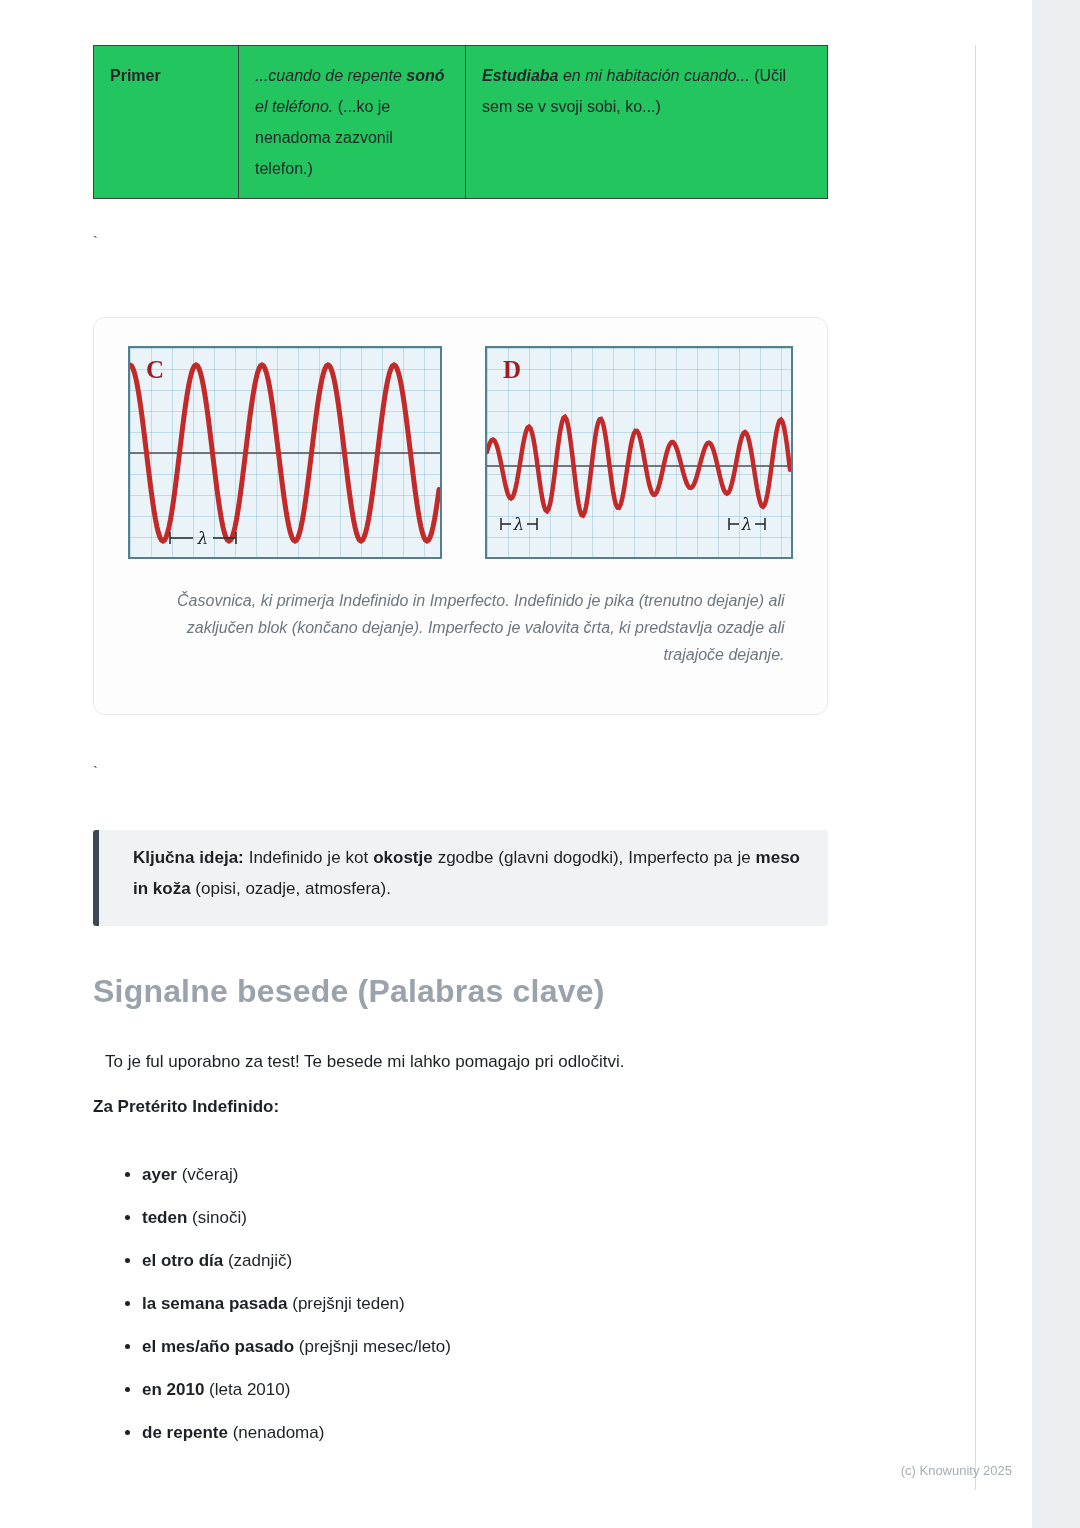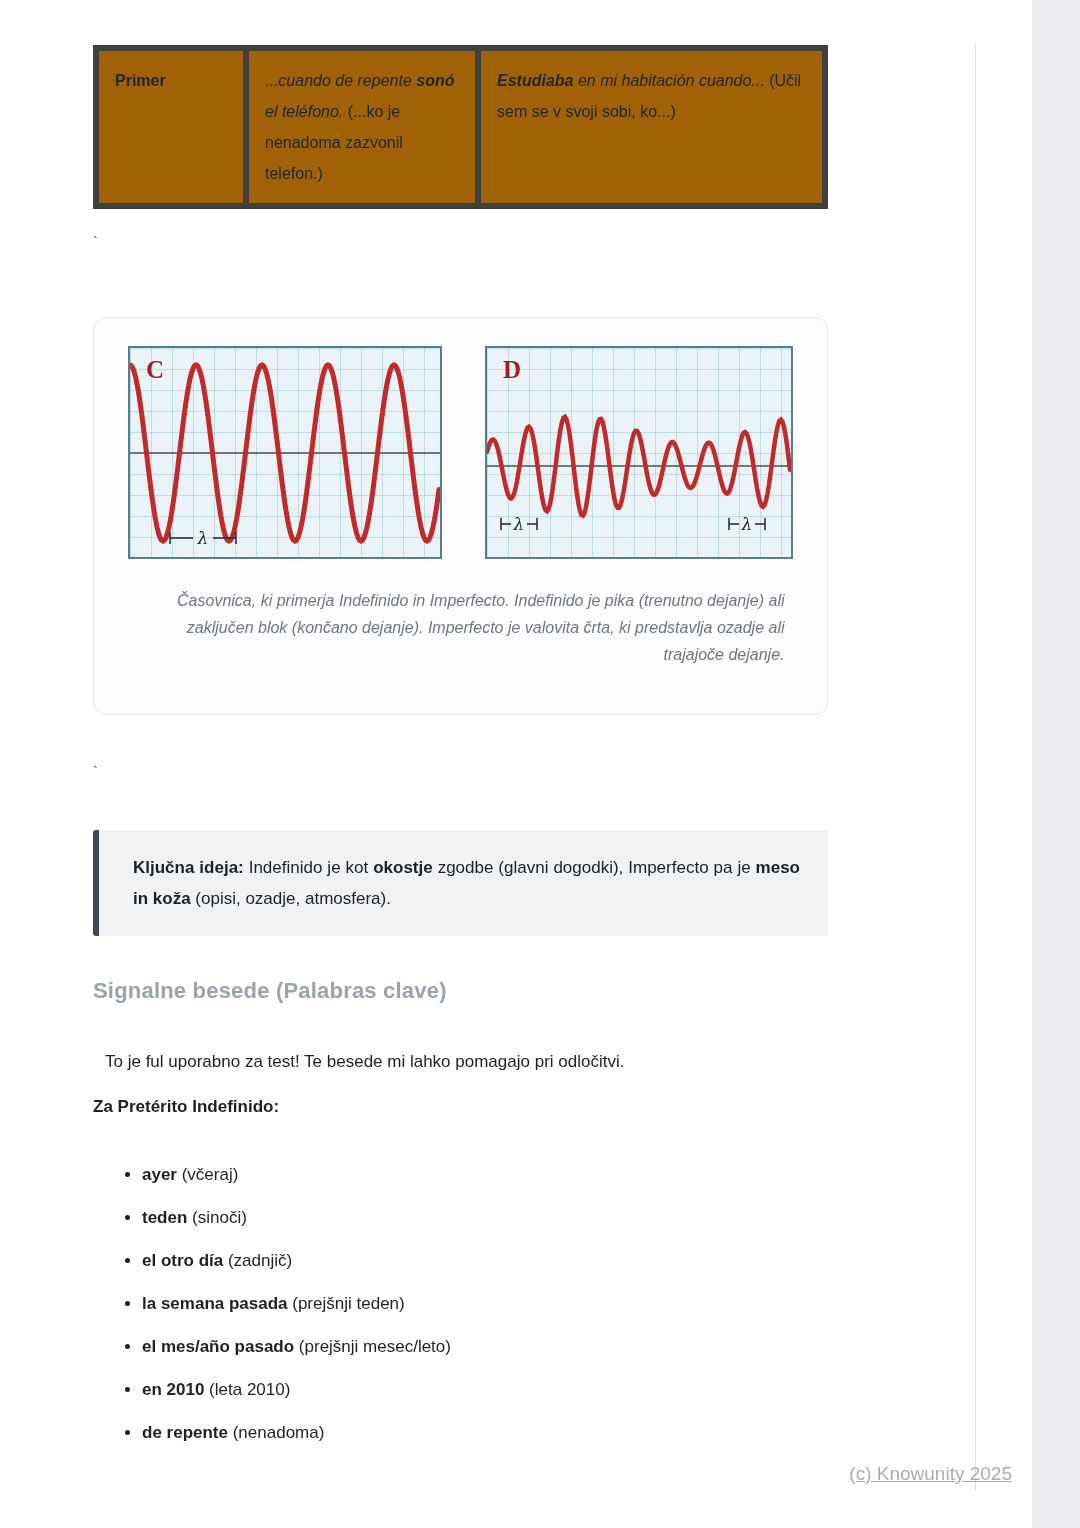--- a/index.html
+++ b/index.html
@@ -11,21 +11,21 @@
   .b  { font-weight:bold; }
   .i  { font-style:italic; }
   .bi { font-weight:bold; font-style:italic; }
 
   
   .right-gutter { position:absolute; left:1032px; top:0; width:48px; height:1528px; background:#eceef1; }
   .edge-line    { position:absolute; left:975px; top:45px; width:1px; height:1445px; background:#d9dcdf; }
 
   
   .example-table { position:absolute; left:93px; top:45px; width:735px; border-collapse:collapse; font-size:16px; line-height:31px; }
-  .example-table td { border:6px solid #404040; vertical-align:top; padding:14px 16px; background:#a16207; }
+  .example-table td { border:1px solid #404040; vertical-align:top; padding:14px 16px; background:#22c55e; }
   td.col-label { width:112px; font-weight:bold; }
   td.col-a { width:194px; }
   td.col-b { }
 
   .tick { position:absolute; left:93px; font-size:15px; color:#3a3f45; }
   .tick-1 { top:233px; }
   .tick-2 { top:763px; }
 
   
   .figure-card {
@@ -53,34 +53,34 @@
   .lambda-text { font-family:"DejaVu Serif","Liberation Serif",serif; font-style:italic; font-size:17px; fill:#1e2124; }
   .fig-caption {
     margin:28px auto 0 auto; width:648px; text-align:right;
     font-style:italic; color:#6e7680; font-size:16px; line-height:27px;
   }
 
   
   .callout {
     position:absolute; left:93px; top:830px; width:735px; box-sizing:border-box;
     background:#f0f2f3; border-left:6px solid #3d4854; border-radius:3px;
-    padding:22px 28px 22px 34px; font-size:17px; line-height:31px; text-align:justify; color:#1d2126;
+    padding:12px 28px 22px 34px; font-size:17px; line-height:31px; text-align:justify; color:#1d2126;
   }
 
   .section-heading {
     position:absolute; left:93px; top:974px; margin:0;
-    font-size:22px; font-weight:bold; color:#9aa2ac; letter-spacing:0.2px; line-height:34px;
+    font-size:32px; font-weight:bold; color:#9aa2ac; letter-spacing:0.2px; line-height:34px;
   }
   .intro      { position:absolute; left:93px; top:1040px; margin:12px; font-size:17px; color:#1d2126; }
   .list-title { position:absolute; left:93px; top:1097px; margin:0; font-size:17px; font-weight:bold; color:#1d2126; }
 
   .signal-list { position:absolute; left:93px; top:1146px; width:720px; margin:17px; padding-left:32px; font-size:17px; color:#1d2126; list-style:disc; }
   .signal-list li { margin-bottom:20px; line-height:23px; }
 
-  .footer { position:absolute; left:93px; top:1463px; width:919px; text-align:right; font-size:19px; color:#a7adb5; z-index:3;text-decoration:underline; }
+  .footer { position:absolute; left:93px; top:1463px; width:919px; text-align:right; font-size:13px; color:#a7adb5; z-index:3; }
 </style>
 </head>
 <body>
 
 <div class="right-gutter"></div>
 <div class="edge-line"></div>
 
 <table class="example-table">
   <tbody>
       <tr>

